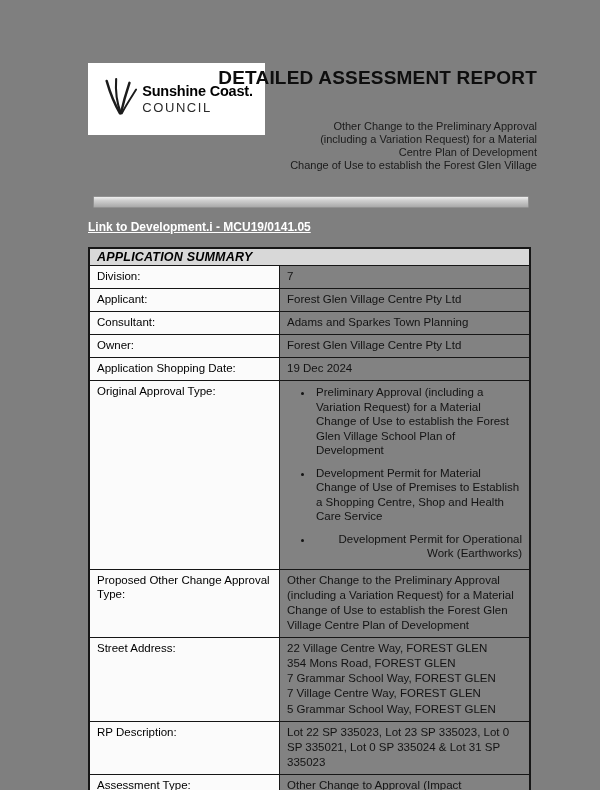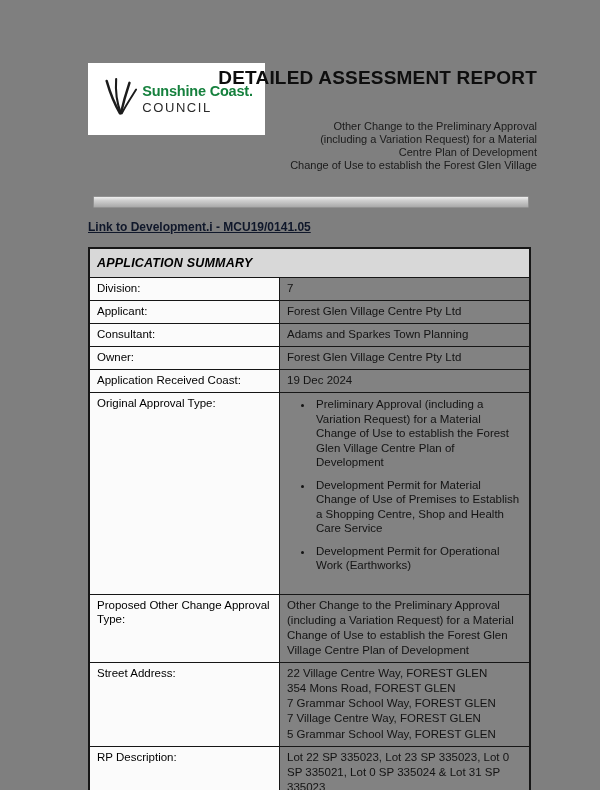--- a/index.html
+++ b/index.html
@@ -14,21 +14,21 @@
   .doc { position: relative; width: 600px; height: 790px; }
 
   
   .logo-box {
     position: absolute; left: 88px; top: 63px; width: 177px; height: 72px;
     background: #ffffff;
     display: flex; align-items: center; justify-content: center; gap: 4px;
   }
   .logo-grass { width: 38px; height: 44px; flex: 0 0 auto; }
   .logo-words { display: flex; flex-direction: column; line-height: 1; }
-  .logo-name { font-size: 14.5px; font-weight: bold; color: #15803d; letter-spacing: -0.2px; }
+  .logo-name { font-size: 14.5px; font-weight: bold; color: #000000; letter-spacing: -0.2px; }
   .logo-sub  { font-size: 13px; color: #2a2a2a; letter-spacing: 1.6px; margin-top: 2px; }
 
   
   .header-text {
     position: absolute; left: 88px; right: 63px; top: 67px;
     text-align: right; color: #0e0e0e;
   }
   .report-title {
     font-size: 19px; font-weight: bold; letter-spacing: 0.2px;
     filter: blur(0.2px);
@@ -41,47 +41,47 @@
   
   .divider-bar {
     position: absolute; left: 93px; top: 196px; width: 434px; height: 10px;
     background: linear-gradient(180deg, #f0f0f0 0%, #cfcfcf 35%, #a9a9a9 100%);
     border: 1px solid #919191; border-radius: 1px;
   }
 
   
   .dev-link {
     position: absolute; left: 88px; top: 220px;
-    font-size: 12px; font-weight: bold; color: #0f172a;
+    font-size: 12px; font-weight: bold; color: #ffffff;
     text-decoration: underline; filter: blur(0.35px); cursor: pointer;
   }
 
   
   .summary {
     position: absolute; left: 88px; top: 247px; width: 443px;
     border-collapse: collapse; border: 2px solid #161616;
     font-size: 11.5px;
   }
   .summary td { border: 1px solid #161616; vertical-align: top; }
   .summary .hdr {
     background: #d8d8d8; font-weight: bold; font-style: italic;
-    font-size: 12.5px; color: #000; padding: 7px 7px; letter-spacing: 0.2px;
+    font-size: 12.5px; color: #000; padding: 1px 7px; letter-spacing: 0.2px;
   }
   .summary .lbl {
     width: 176px; background: #fbfbfb; font-weight: normal; color: #000;
     padding: 3px 6px 4px 7px; line-height: 14px;
   }
   .summary .val {
     background: #828282; color: #131313; padding: 3px 7px 4px 7px;
     line-height: 15px;
   }
   .val-text { filter: blur(0.35px); }
   ul.bullets { margin: 1px 0 2px 0; padding-left: 27px; }
   ul.bullets li { margin: 0 0 8px 0; padding-left: 2px; line-height: 14.5px; }
-  ul.bullets li:last-child { margin-bottom: 17px; }
+  ul.bullets li:last-child { margin-bottom: 4px; text-align: right; }
   .addr-line { line-height: 15.3px; }
 </style>
 </head>
 <body>
 
 <div class="doc">
 
   <div class="logo-box">
     <svg class="logo-grass" viewBox="0 0 40 44">
       <g fill="none" stroke="#1c1c1c" stroke-linecap="round">
@@ -139,32 +139,32 @@
       </tr>
 
       <tr>
         <td class="lbl">Owner:</td>
         <td class="val">
             <div class="val-text">Forest Glen Village Centre Pty Ltd</div>
           </td>
       </tr>
 
       <tr>
-        <td class="lbl">Application Received Coast:</td>
+        <td class="lbl">Application Shopping Date:</td>
         <td class="val">
             <div class="val-text">19 Dec 2024</div>
           </td>
       </tr>
 
       <tr>
         <td class="lbl">Original Approval Type:</td>
         <td class="val">
           <div class="val-text">
             <ul class="bullets">
-              <li>Preliminary Approval (including a Variation Request) for a Material Change of Use to establish the Forest Glen Village Centre Plan of Development</li>
+              <li>Preliminary Approval (including a Variation Request) for a Material Change of Use to establish the Forest Glen Village School Plan of Development</li>
               <li>Development Permit for Material Change of Use of Premises to Establish a Shopping Centre, Shop and Health Care Service</li>
               <li>Development Permit for Operational Work (Earthworks)</li>
             </ul>
           </div>
         </td>
       </tr>
 
       <tr>
         <td class="lbl">Proposed Other Change Approval Type:</td>
         <td class="val">

